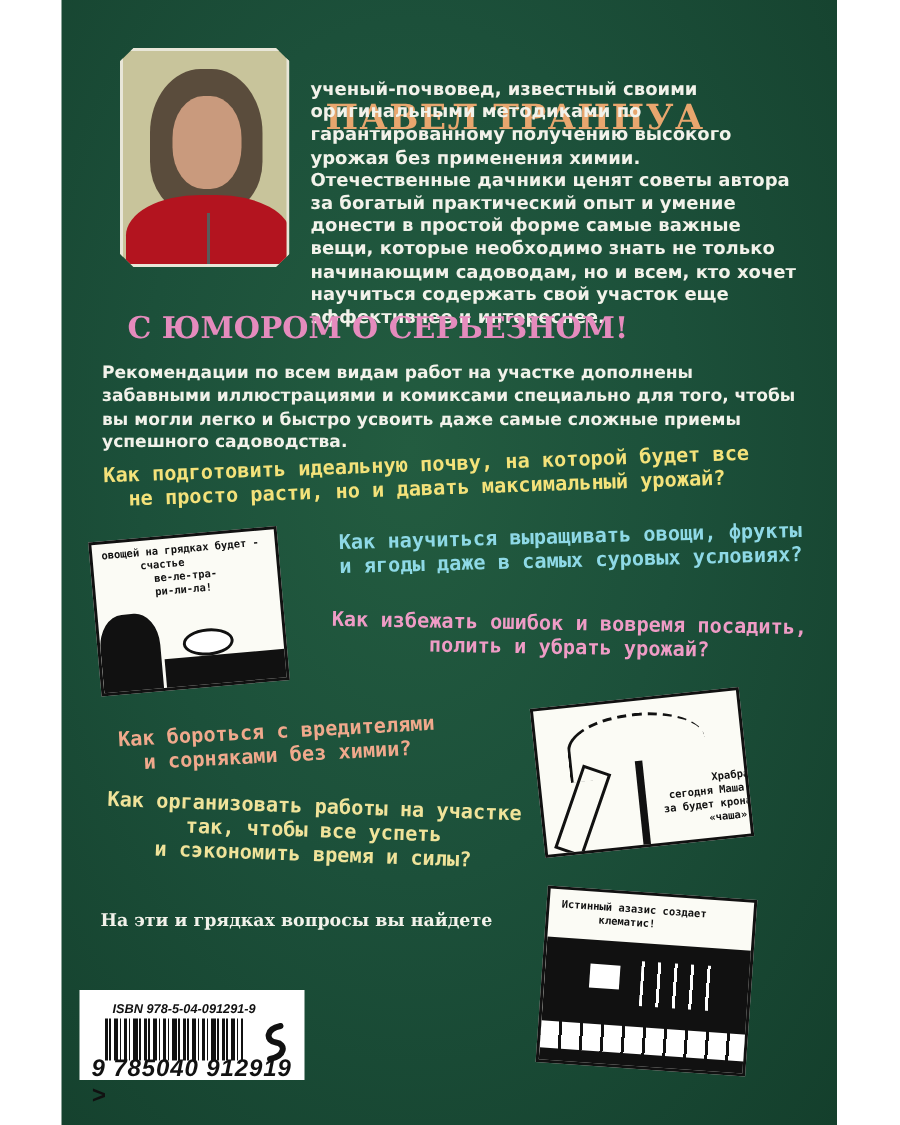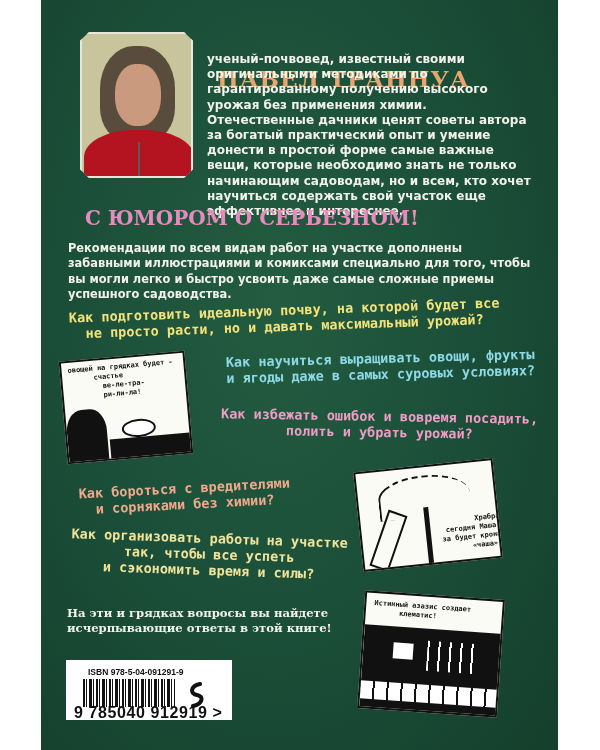--- a/index.html
+++ b/index.html
@@ -25,21 +25,21 @@
   .q3 { left:180px; top:408px; color:#ef9cc6; transform:rotate(1deg); }
   .q4 { left:38px; top:480px; color:#f0a98c; transform:rotate(-3deg); }
   .q5 { left:30px; top:530px; color:#f0e39a; transform:rotate(2deg); }
   .comic { position:absolute; background:#fbfbf5; border:2px solid #111; box-sizing:border-box; overflow:hidden; }
   .comic1 { left:22px; top:356px; width:126px; height:103px; transform:rotate(-5deg); }
   .comic2 { left:317px; top:465px; width:140px; height:100px; transform:rotate(-6deg); }
   .comic3 { left:320px; top:595px; width:140px; height:118px; transform:rotate(4deg); }
   .bubble { position:absolute; font-family:"DejaVu Sans Mono", monospace; font-size:7px; color:#111; line-height:9px; white-space:pre; font-weight:bold; }
   .ink { position:absolute; background:#111; }
   .closing { position:absolute; left:26px; top:606px; color:#f2f2ea; font-family:"DejaVu Serif", serif; font-weight:bold; font-size:11.6px; line-height:15px; }
-  .barcode-box { position:absolute; left:25px; top:660px; width:166px; height:60px; background:#ffffff; }
+  .barcode-box { position:absolute; left:12px; top:660px; width:150px; height:60px; background:#ffffff;font-style:italic; }
   .isbn { position:absolute; left:22px; top:7px; font-family:"Liberation Sans", sans-serif; font-size:8.5px; color:#111; font-weight:bold; }
   .bars { position:absolute; left:17px; top:19px; width:92px; height:28px;
           background: repeating-linear-gradient(90deg, #111 0 2px, #fff 2px 3px, #111 3px 4px, #fff 4px 6px, #111 6px 9px, #fff 9px 10px, #111 10px 11px, #fff 11px 13px); }
   .barnum { position:absolute; left:8px; top:44px; font-family:"Liberation Sans", sans-serif; font-size:16px; color:#111; font-weight:bold; letter-spacing:0.6px; background:transparent; }
   .publisher-logo { position:absolute; left:119px; top:22px; width:22px; height:26px; }
 </style>
 </head>
 <body>
 
 <div class="board">
@@ -86,21 +86,20 @@
 за будет крона
 «чаша»!</div>
   </div>
 
   <div class="hand q5">Как организовать работы на участке
 так, чтобы все успеть
 и сэкономить время и силы?</div>
 
   <div class="closing">
     <div>На эти и грядках вопросы вы найдете</div>
-    <div>исчерпывающие ответы в этой книге!</div>
   </div>
 
   <div class="comic comic3">
     <div class="bubble" style="left:8px; top:6px;">Истинный азазис создает
       клематис!</div>
     <div class="ink" style="left:0; top:32px; width:140px; height:86px;"></div>
     <div class="ink" style="left:30px; top:48px; width:20px; height:16px; background:#fff;"></div>
     <div class="ink" style="left:64px; top:44px; width:50px; height:30px; background:repeating-linear-gradient(90deg,#fff 0 2px,#111 2px 11px);"></div>
     <div class="ink" style="left:0; top:88px; width:140px; height:18px; background:repeating-linear-gradient(90deg,#fff 0 12px,#111 12px 14px);"></div>
   </div>

